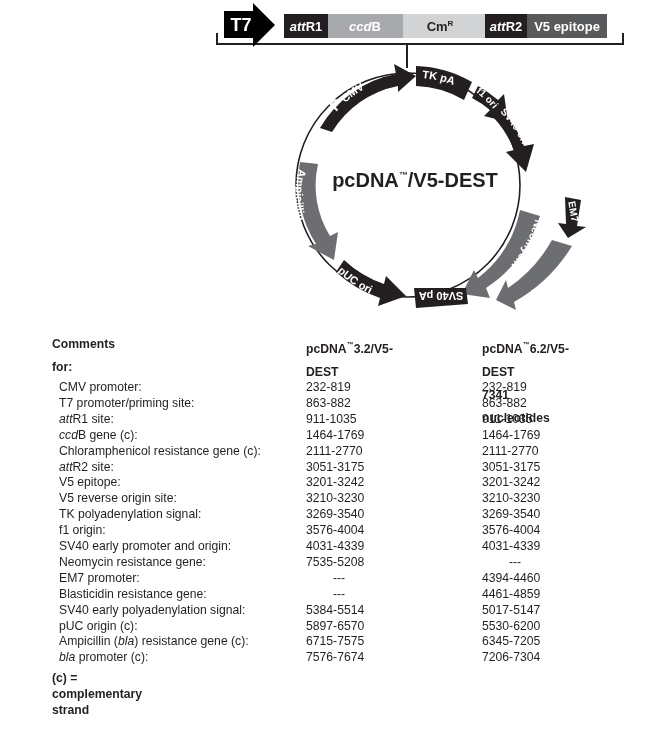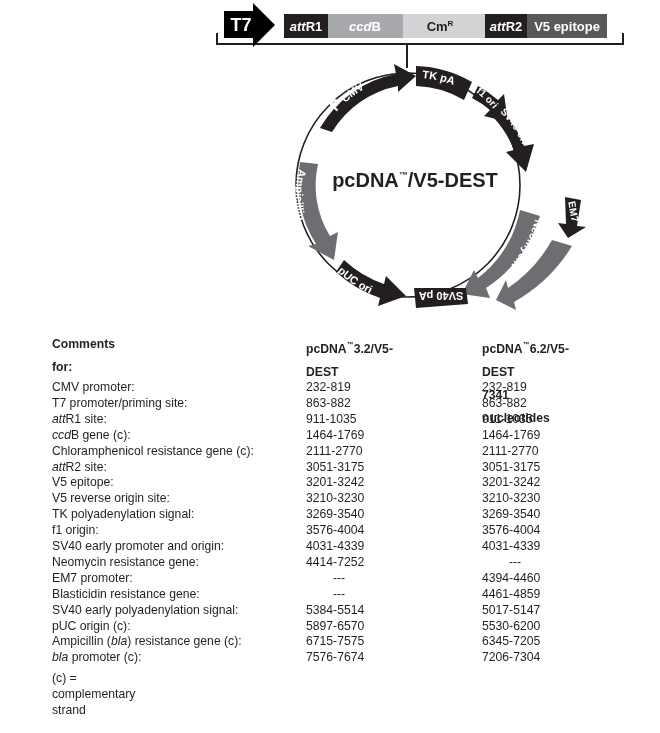--- a/index.html
+++ b/index.html
@@ -2,26 +2,26 @@
 <html><head>
   <meta charset="utf-8">
   <style>
     html, body { margin: 0; padding: 0; background: #ffffff; }
     body { width: 660px; height: 733px; position: relative; overflow: hidden;
            font-family: "Liberation Sans", sans-serif; color: #231f20; }
     #map { position: absolute; left: 0; top: 0; width: 660px; height: 320px; }
     .tbl { position: absolute; left: 52px; top: 333px; font-size: 12.2px; line-height: 15.9px; }
     .hdr { position: absolute; font-weight: bold; font-size: 12.2px; line-height: 23px; }
     .row { position: absolute; left: 0; white-space: nowrap; }
-    .c1 { position: absolute; left: 0; }
+    .c1 { position: absolute; left: 7px; }
     .c2 { position: absolute; left: 254px; }
     .c3 { position: absolute; left: 430px; }
     .dash { display: inline-block; width: 66px; text-align: center; }
     sup.tm { font-size: 7px; vertical-align: 6px; }
-    .note { position: absolute; left: 0; }
+    .note { position: absolute; left: 0; font-weight: bold; }
   </style>
 </head>
 <body>
 
 <svg id="map" viewBox="0 0 660 320" xmlns="http://www.w3.org/2000/svg">
   <defs>
     <path id="arcPCMV" d="M 336 110 A 112 112 0 0 1 408 73"></path>
     <path id="arcTK" d="M 420 78 A 112 112 0 0 1 468 92"></path>
     <path id="arcF1" d="M 476 92 A 112 112 0 0 1 500 118"></path>
     <path id="arcSV" d="M 500 112 A 112 112 0 0 1 528 160"></path>
@@ -169,21 +169,21 @@
     <span class="c2">3576-4004</span>
     <span class="c3">3576-4004</span>
   </div>
       <div class="row" style="top: 206px;">
     <span class="c1"><i class="it"></i><span class="lb">SV40 early promoter and origin:</span><i class="it2"></i><span class="lb2"></span></span>
     <span class="c2">4031-4339</span>
     <span class="c3">4031-4339</span>
   </div>
       <div class="row" style="top: 221.9px;">
     <span class="c1"><i class="it"></i><span class="lb">Neomycin resistance gene:</span><i class="it2"></i><span class="lb2"></span></span>
-    <span class="c2">4414-7252</span>
+    <span class="c2">7535-5208</span>
     <span class="c3 dash">---</span>
   </div>
       <div class="row" style="top: 237.8px;">
     <span class="c1"><i class="it"></i><span class="lb">EM7 promoter:</span><i class="it2"></i><span class="lb2"></span></span>
     <span class="c2 dash">---</span>
     <span class="c3">4394-4460</span>
   </div>
       <div class="row" style="top: 253.7px;">
     <span class="c1"><i class="it"></i><span class="lb">Blasticidin resistance gene:</span><i class="it2"></i><span class="lb2"></span></span>
     <span class="c2 dash">---</span>

